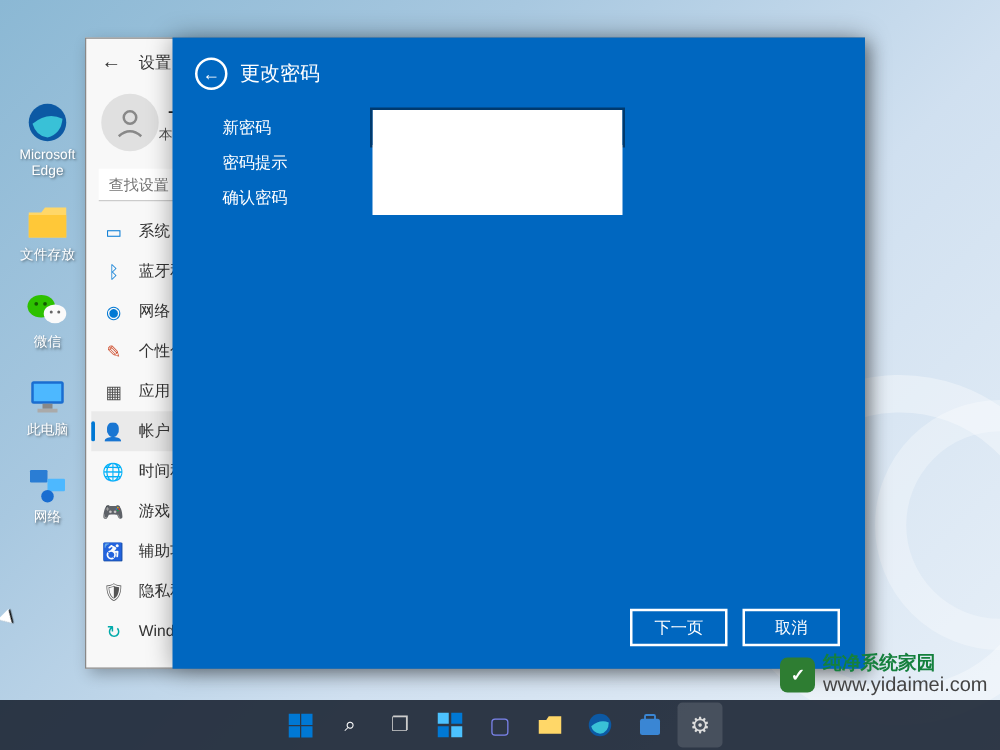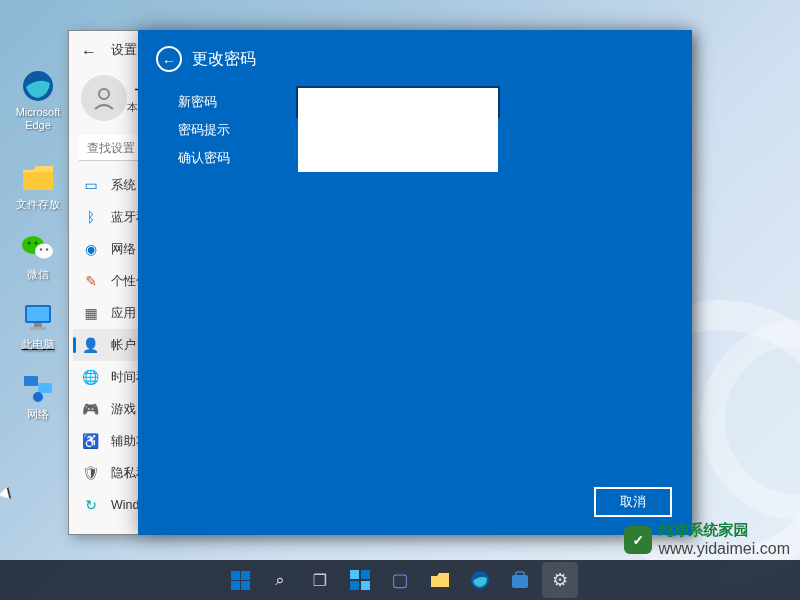--- a/index.html
+++ b/index.html
@@ -70,21 +70,21 @@
     .win-logo { display: grid; grid-template-columns: 9px 9px; grid-template-rows: 9px 9px; gap: 1px; }
     .win-logo div { background: #0078d4; }
   </style>
 </head>
 <body>
 
 <div class="desktop">
   <div class="bloom"></div>
   <div class="bloom2"></div>
 
-  <div class="desktop-icon" style="left:8px; top:68px;">
+  <div class="desktop-icon" style="left:8px; top:80px;">
     <div class="icon-img">
         <svg width="34" height="34" viewBox="0 0 34 34">
           <circle cx="17" cy="17" r="15" fill="#0c59a4"></circle>
           <path d="M 5 18 Q 17 8 29 14 Q 28 26 17 29 Q 8 28 5 18" fill="#39c1d7"></path>
         </svg>
       </div>
     <div class="label">Microsoft Edge</div>
   </div>
   <div class="desktop-icon" style="left:8px; top:160px;">
     <div class="icon-img">
@@ -101,21 +101,21 @@
           <ellipse cx="12" cy="12" rx="11" ry="9" fill="#2dc100"></ellipse>
           <ellipse cx="23" cy="18" rx="9" ry="7.5" fill="#fafafa"></ellipse>
           <circle cx="8" cy="10" r="1.5" fill="#135b00"></circle>
           <circle cx="15" cy="10" r="1.5" fill="#135b00"></circle>
           <circle cx="20" cy="16.5" r="1.2" fill="#666"></circle>
           <circle cx="26" cy="16.5" r="1.2" fill="#666"></circle>
         </svg>
       </div>
     <div class="label">微信</div>
   </div>
-  <div class="desktop-icon" style="left:8px; top:300px;text-decoration:underline;">
+  <div class="desktop-icon" style="left:8px; top:300px;">
     <div class="icon-img">
         <svg width="34" height="30" viewBox="0 0 34 30">
           <rect x="4" y="2" width="26" height="18" rx="2" fill="#1a6dd0"></rect>
           <rect x="6" y="4" width="22" height="14" fill="#4db8ff"></rect>
           <rect x="13" y="20" width="8" height="4" fill="#888"></rect>
           <rect x="9" y="24" width="16" height="3" fill="#aaa"></rect>
         </svg>
       </div>
     <div class="label">此电脑</div>
   </div>
@@ -218,20 +218,21 @@
     <div class="form-row">
       <div class="form-label">密码提示</div>
       <input type="text" class="form-input" style="">
     </div>
     <div class="form-row">
       <div class="form-label">确认密码</div>
       <input type="password" class="form-input" style="">
     </div>
   </div>
   <div class="modal-footer">
+    <button class="modal-btn">下一页</button>
     <button class="modal-btn">取消</button>
   </div>
 </div>
 
 <div class="watermark">
   <div class="wm-icon">✓</div>
   <div>
     <div class="wm-text">纯净系统家园</div>
     <div class="wm-sub">www.yidaimei.com</div>
   </div>

